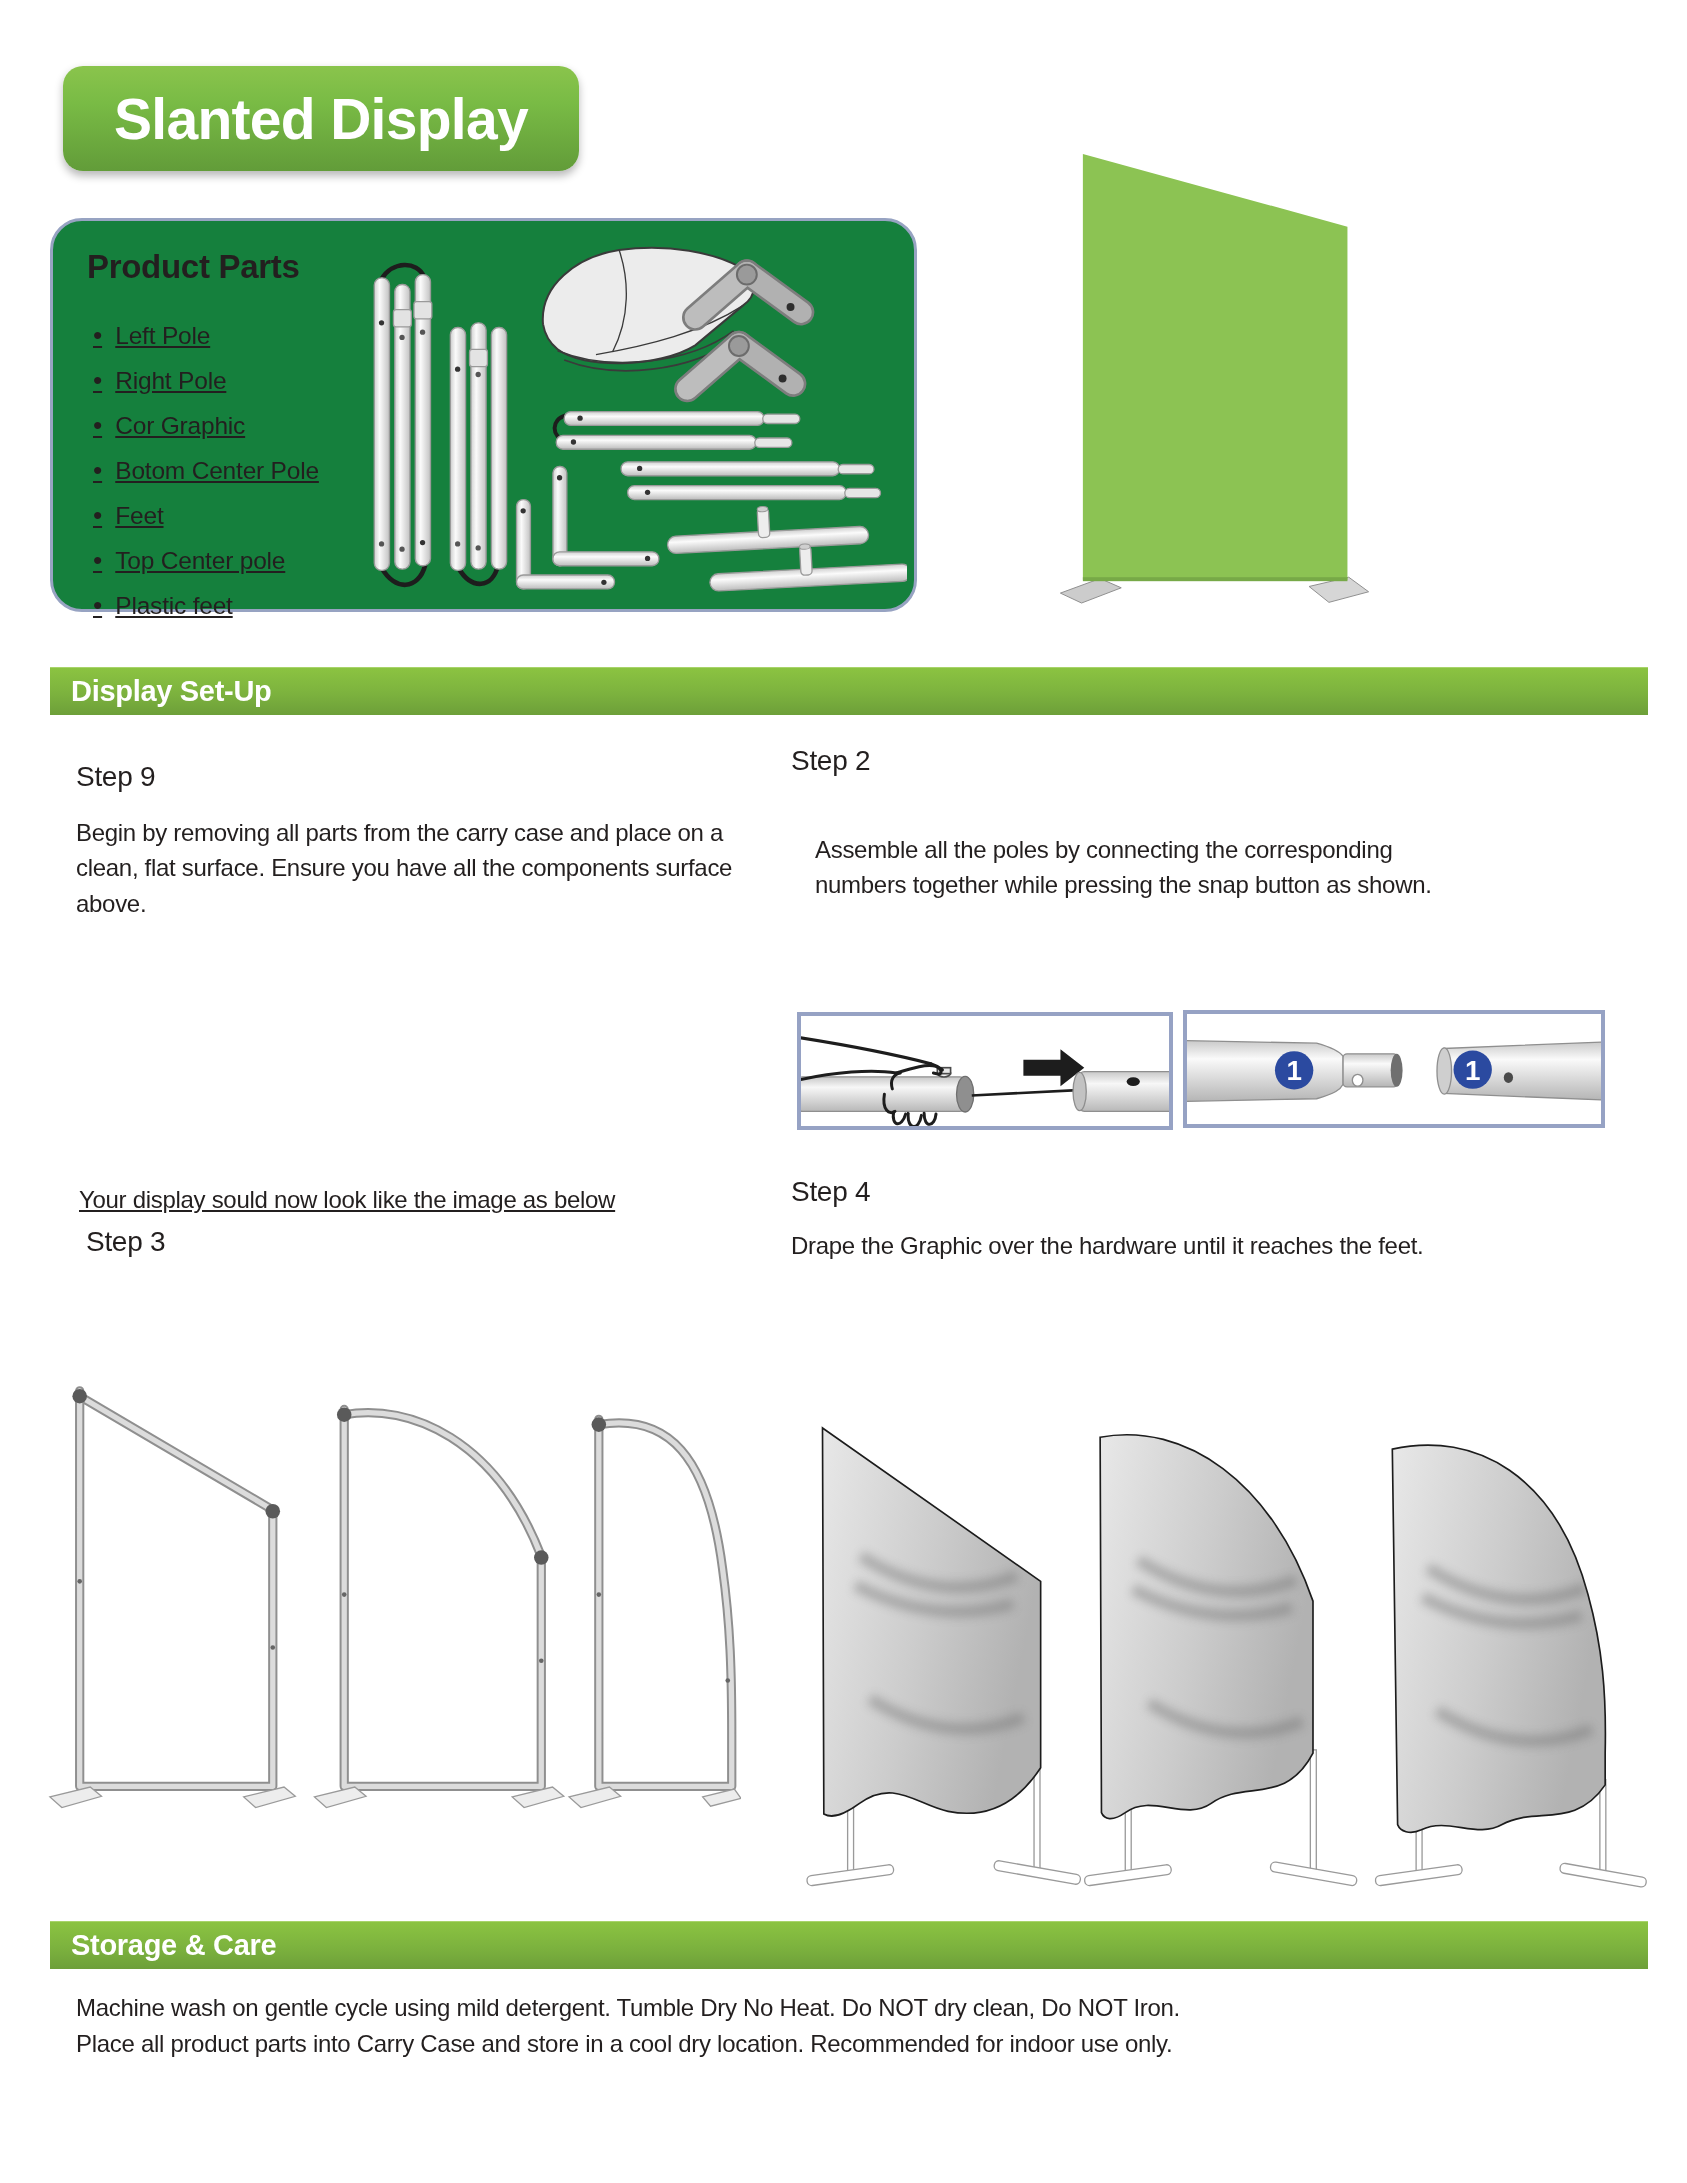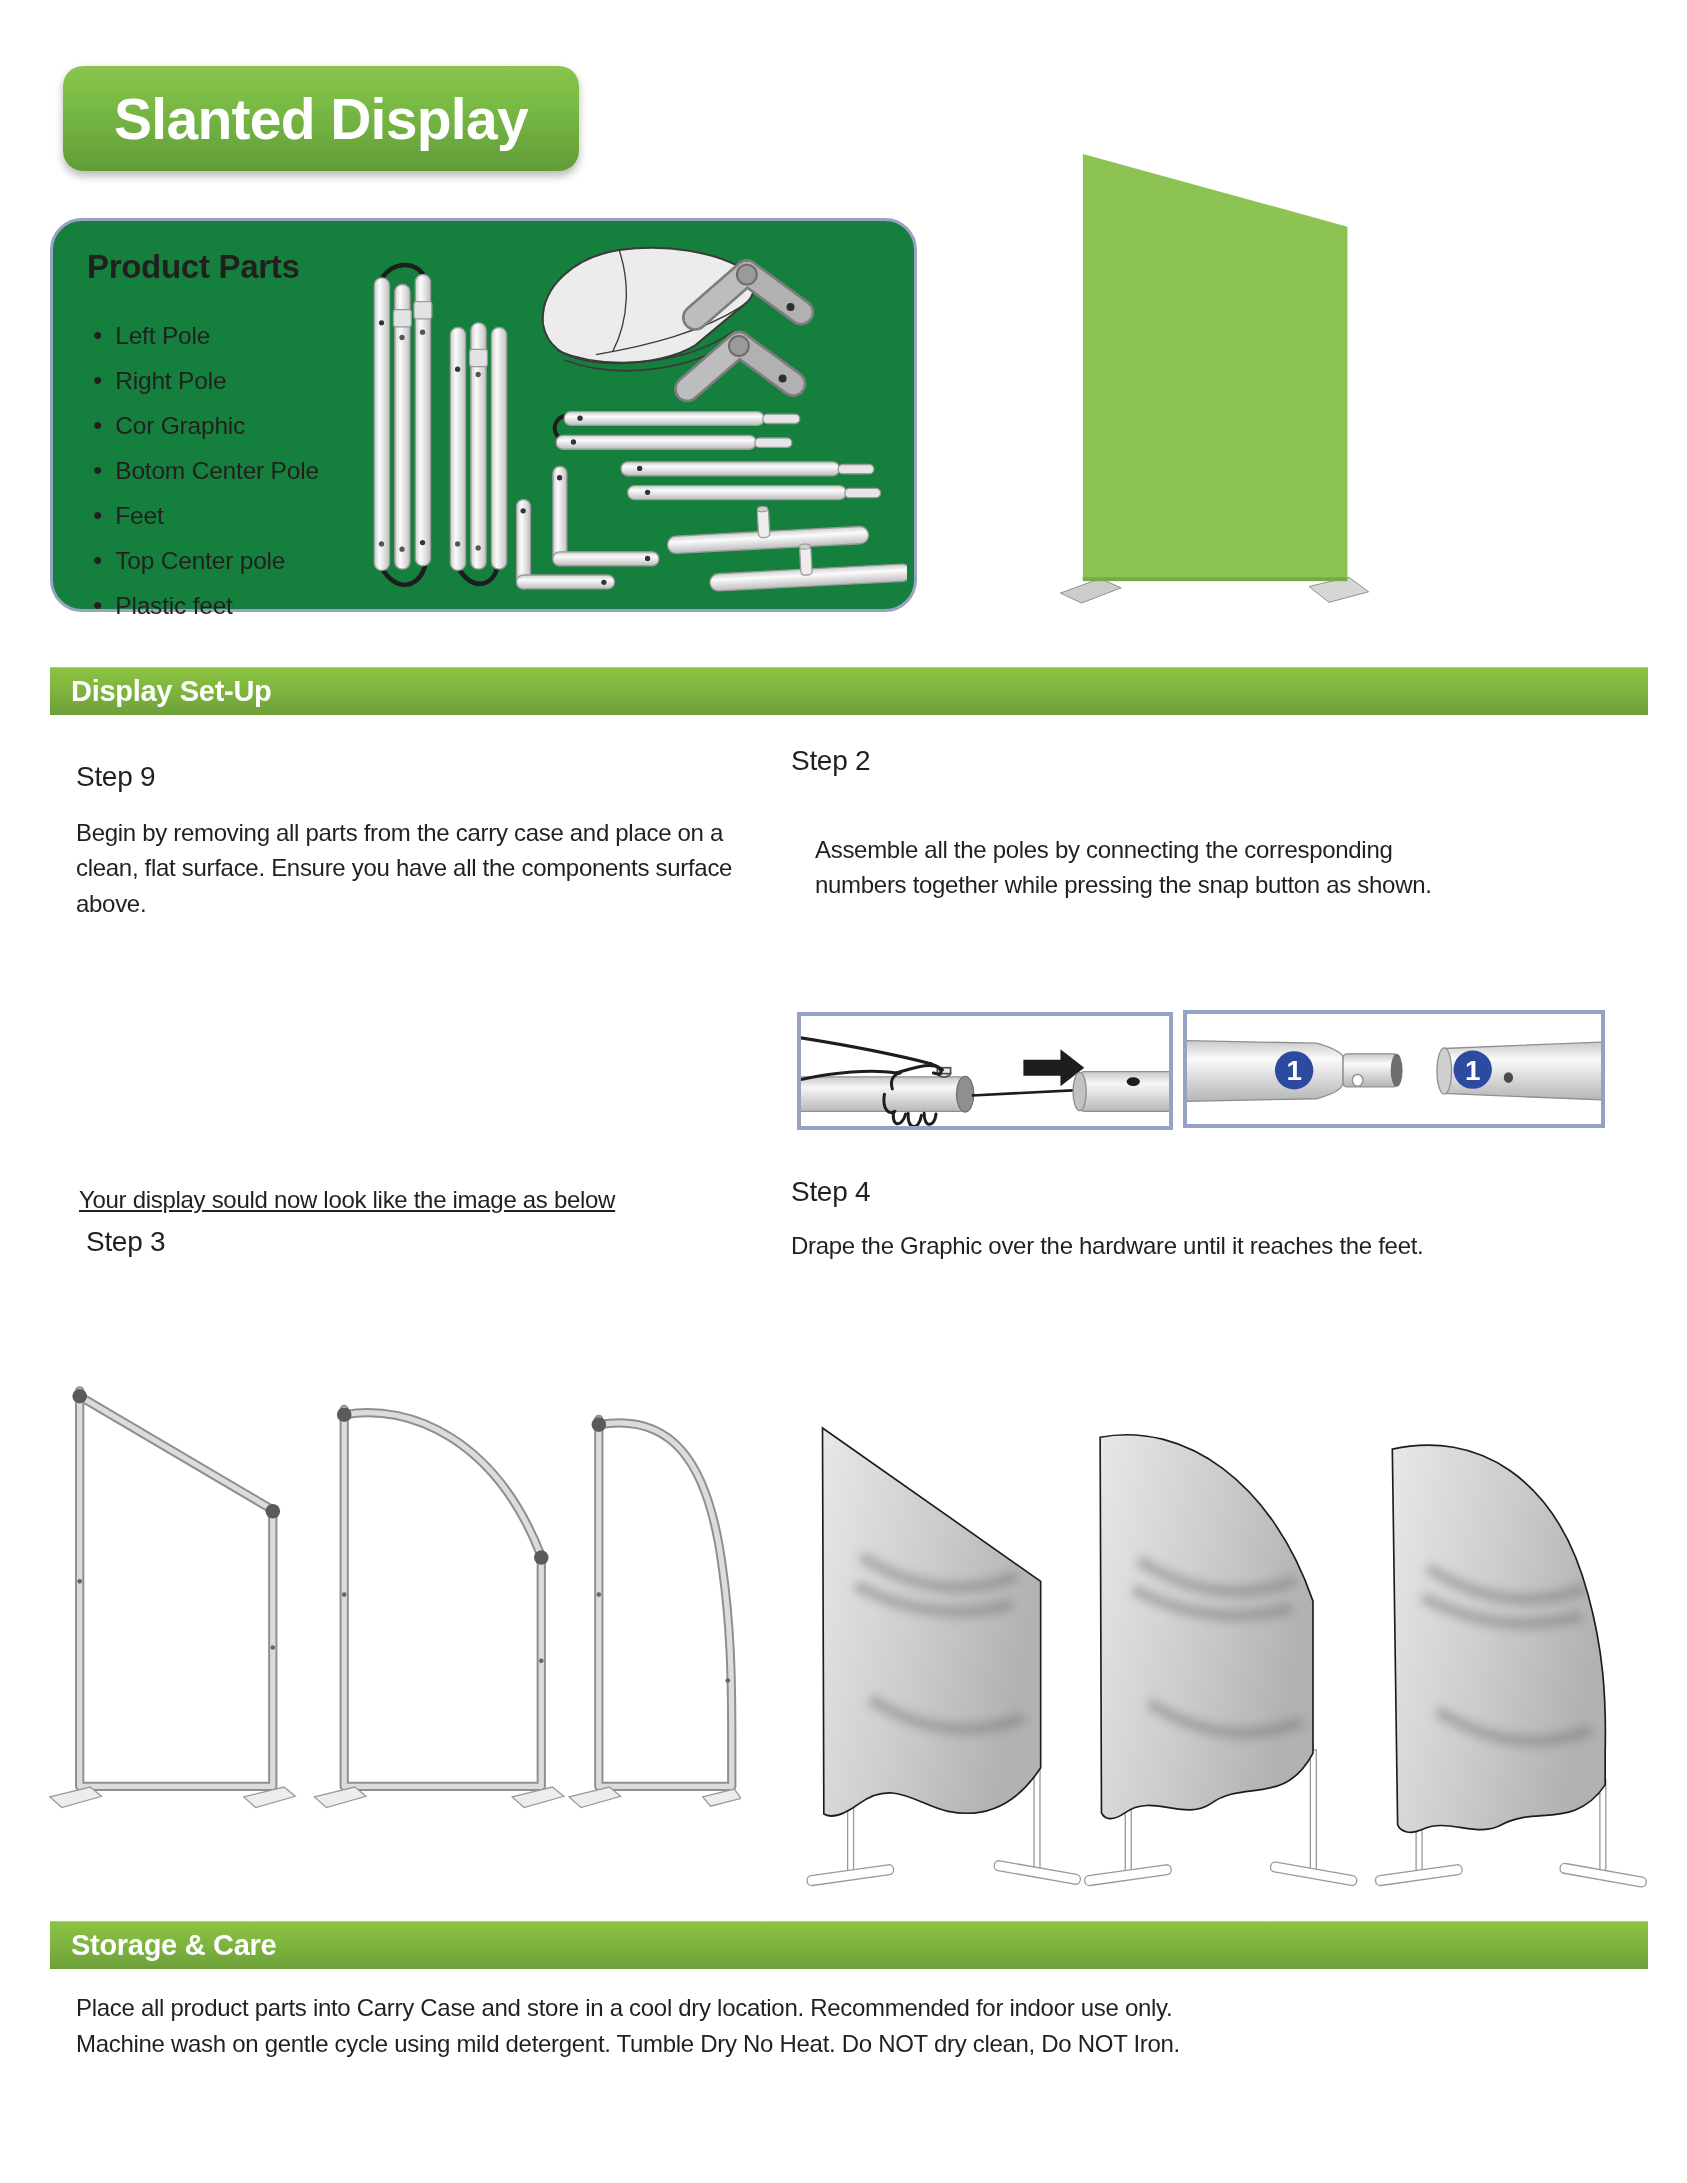--- a/index.html
+++ b/index.html
@@ -16,21 +16,21 @@
     box-shadow:0 4.6px 8px rgba(0,0,0,0.28);
     text-align:center;
   }
   .title-banner span{color:#ffffff;font-size:57px;font-weight:bold;letter-spacing:-0.7px;}
   
   .parts-box{
     left:50px;top:218px;width:867px;height:394px;background:#15803d;
     border:3.3px solid #97a3c2;border-radius:32px;box-sizing:border-box;
   }
   .parts-heading{left:34px;top:26.5px;font-size:33px;font-weight:bold;letter-spacing:-0.3px;}
-  .parts-list{left:40px;top:99px;margin:0;padding:0;list-style:none;}
+  .parts-list{left:40px;top:99px;margin:0;padding:0;list-style:none;text-decoration:underline;}
   .parts-list li{font-size:24.5px;letter-spacing:-0.2px;margin-bottom:14px;}
   .parts-list li::before{content:"\2022";margin-right:13.2px;font-size:26.5px;}
   
   .green-banner{
     left:50px;width:1598px;height:48px;
     background:linear-gradient(180deg,#8bc341 0%,#7cb23e 55%,#6d9f39 100%);
     display:flex;align-items:center;box-sizing:border-box;padding-left:21px;
     border-top:1.3px solid #a8d46a;
   }
   .green-banner span{color:#ffffff;font-size:29px;font-weight:bold;letter-spacing:-0.3px;}
@@ -375,16 +375,16 @@
       <path d="M992,496 Q1110,570 1226,524"></path>
     </g>
   </g>
 </svg>
 
 <div class="abs green-banner" style="top:1921px;">
   <span>Storage &amp; Care</span>
 </div>
 
 <div class="abs storage-text" style="left:76px;top:1990px;">
+  <div>Machine wash on gentle cycle using mild detergent. Tumble Dry No Heat. Do NOT dry clean, Do NOT Iron.</div>
   <div>Place all product parts into Carry Case and store in a cool dry location. Recommended for indoor use only.</div>
-  <div>Machine wash on gentle cycle using mild detergent. Tumble Dry No Heat. Do NOT dry clean, Do NOT Iron.</div>
 </div>
 
 
 </body></html>

